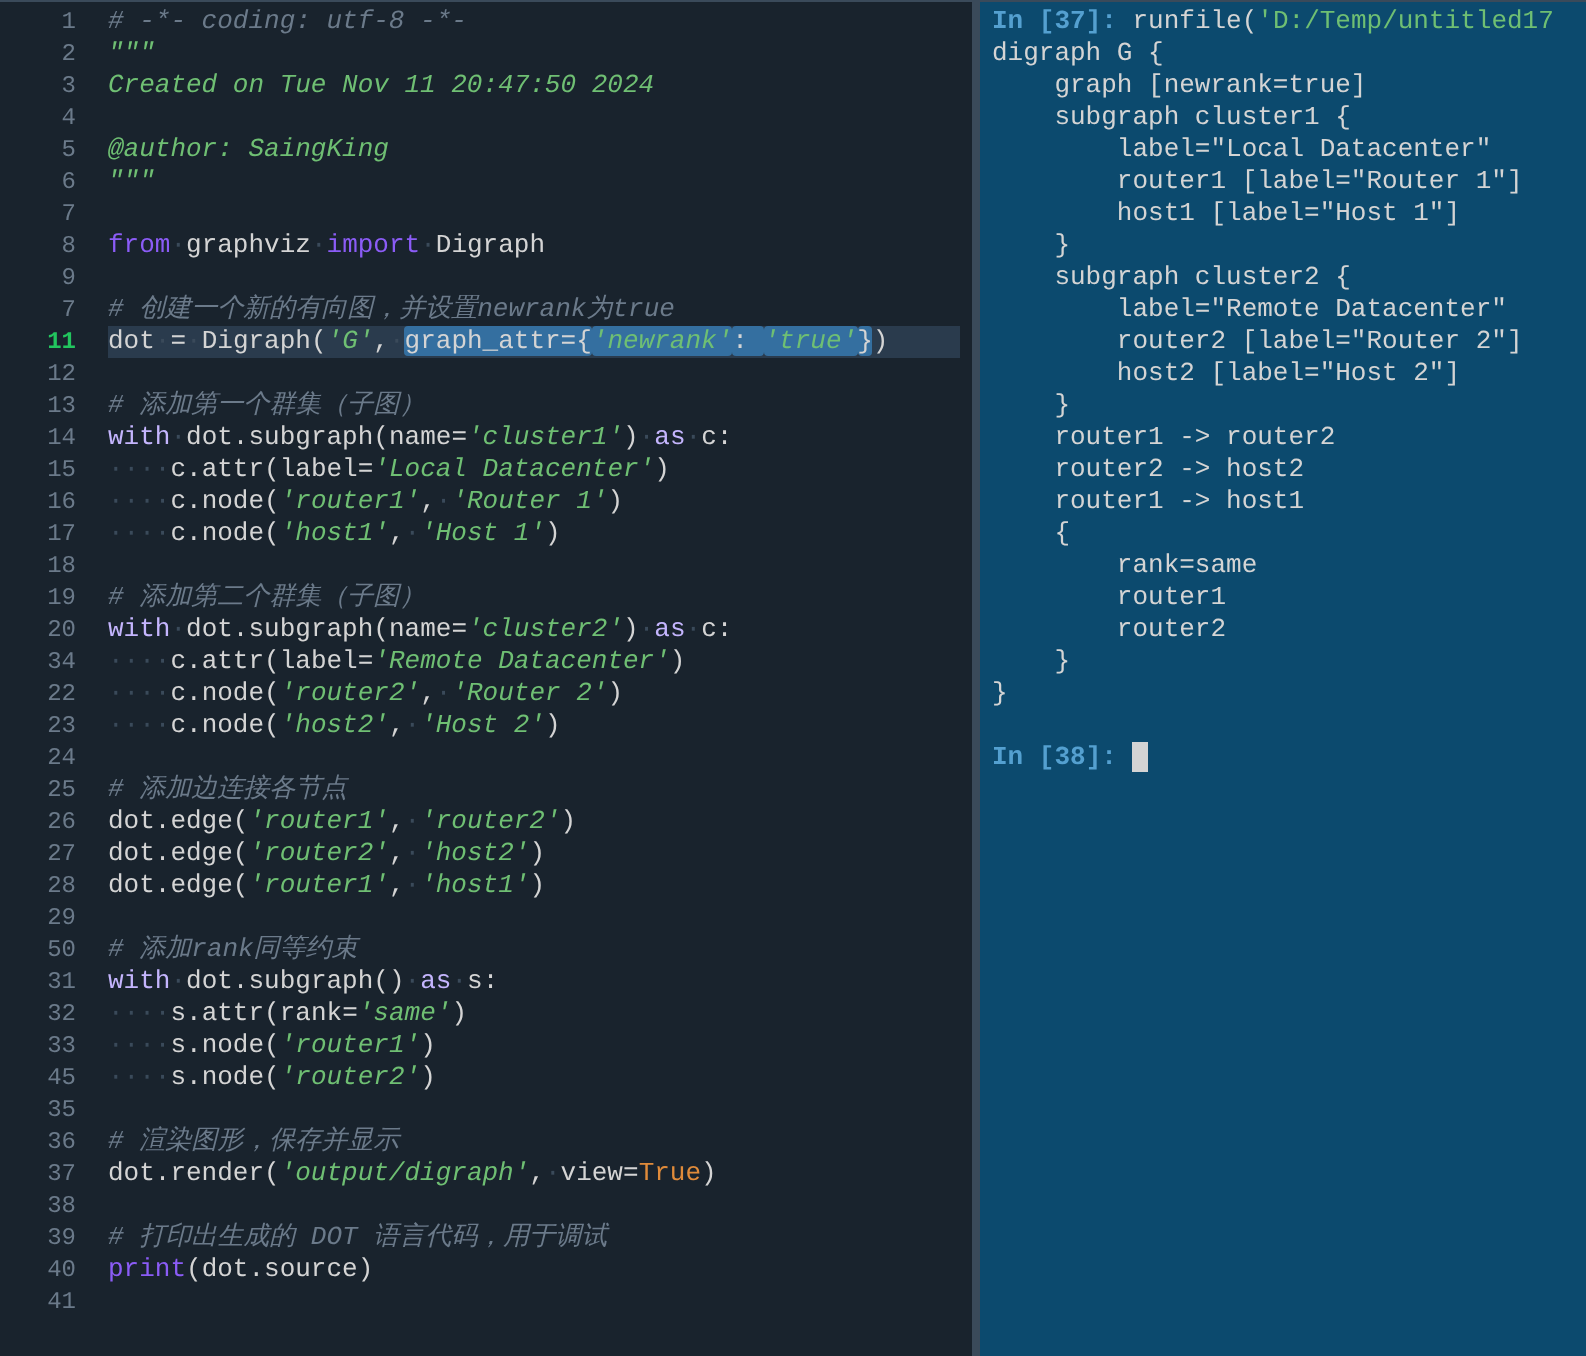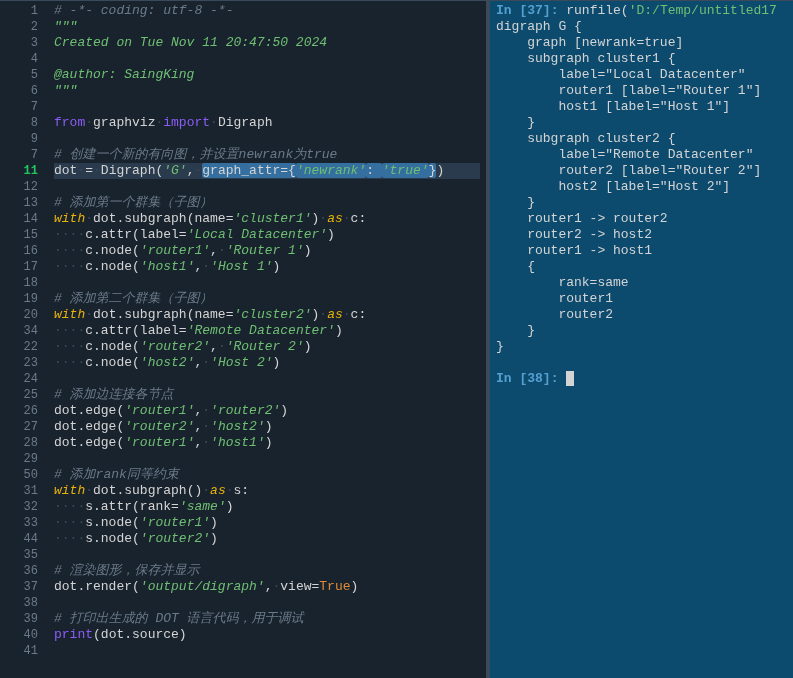--- a/index.html
+++ b/index.html
@@ -39,21 +39,21 @@
     padding: 2px 6px;
     line-height: 16px;
     white-space: pre;
     overflow: hidden;
   }
   .line { height: 16px; }
   .line.hl { background: #2a3b4d; }
   .c-str { color: #6fbf73; font-style: italic; }
   .c-com { color: #6b7a8a; font-style: italic; }
   .c-key { color: #8b5cf6; }
-  .c-kw2 { color: #eab308; font-style: italic; }
+  .c-kw2 { color: #c4b5fd; }
   .c-pun { color: #d4d4d4; }
   .c-id  { color: #d4d4d4; }
   .c-bool{ color: #e08b3a; }
   .c-ws  { color: #3a4a5a; }
   .sel   { background: #346fa0; border-radius: 2px; margin-top: 24px; }
 
   .console-pane {
     flex: 1;
     height: 100%;
     background: #0c4a6e;
@@ -99,21 +99,21 @@
       <div class="ln">24</div>
       <div class="ln">25</div>
       <div class="ln">26</div>
       <div class="ln">27</div>
       <div class="ln">28</div>
       <div class="ln">29</div>
       <div class="ln">50</div>
       <div class="ln">31</div>
       <div class="ln">32</div>
       <div class="ln">33</div>
-      <div class="ln">44</div>
+      <div class="ln">45</div>
       <div class="ln">35</div>
       <div class="ln">36</div>
       <div class="ln">37</div>
       <div class="ln">38</div>
       <div class="ln">39</div>
       <div class="ln">40</div>
       <div class="ln">41</div>
     </div>
   <div class="code" id="code"><div class="line"><span class="c-com"># -*- coding: utf-8 -*-</span></div><div class="line"><span class="c-str">"""</span></div><div class="line"><span class="c-str">Created on Tue Nov 11 20:47:50 2024</span></div><div class="line"><span class="c-str"></span></div><div class="line"><span class="c-str">@author: SaingKing</span></div><div class="line"><span class="c-str">"""</span></div><div class="line"></div><div class="line"><span class="c-key">from</span><span class="c-ws">·</span><span class="c-id">graphviz</span><span class="c-ws">·</span><span class="c-key">import</span><span class="c-ws">·</span><span class="c-id">Digraph</span></div><div class="line"></div><div class="line"><span class="c-com"># 创建一个新的有向图，并设置newrank为true</span></div><div class="line hl"><span class="c-id">dot</span><span class="c-ws">·</span><span class="c-pun">=</span><span class="c-ws">·</span><span class="c-id">Digraph</span><span class="c-pun">(</span><span class="c-str">'G'</span><span class="c-pun">,</span><span class="c-ws">·</span><span class="sel">graph_attr={</span><span class="sel c-str">'newrank'</span><span class="sel">: </span><span class="sel c-str">'true'</span><span class="sel">}</span><span class="c-pun">)</span></div><div class="line"></div><div class="line"><span class="c-com"># 添加第一个群集（子图）</span></div><div class="line"><span class="c-kw2">with</span><span class="c-ws">·</span><span class="c-id">dot.subgraph</span><span class="c-pun">(</span><span class="c-id">name</span><span class="c-pun">=</span><span class="c-str">'cluster1'</span><span class="c-pun">)</span><span class="c-ws">·</span><span class="c-kw2">as</span><span class="c-ws">·</span><span class="c-id">c</span><span class="c-pun">:</span></div><div class="line"><span class="c-ws">····</span><span class="c-id">c.attr</span><span class="c-pun">(</span><span class="c-id">label</span><span class="c-pun">=</span><span class="c-str">'Local Datacenter'</span><span class="c-pun">)</span></div><div class="line"><span class="c-ws">····</span><span class="c-id">c.node</span><span class="c-pun">(</span><span class="c-str">'router1'</span><span class="c-pun">,</span><span class="c-ws">·</span><span class="c-str">'Router 1'</span><span class="c-pun">)</span></div><div class="line"><span class="c-ws">····</span><span class="c-id">c.node</span><span class="c-pun">(</span><span class="c-str">'host1'</span><span class="c-pun">,</span><span class="c-ws">·</span><span class="c-str">'Host 1'</span><span class="c-pun">)</span></div><div class="line"></div><div class="line"><span class="c-com"># 添加第二个群集（子图）</span></div><div class="line"><span class="c-kw2">with</span><span class="c-ws">·</span><span class="c-id">dot.subgraph</span><span class="c-pun">(</span><span class="c-id">name</span><span class="c-pun">=</span><span class="c-str">'cluster2'</span><span class="c-pun">)</span><span class="c-ws">·</span><span class="c-kw2">as</span><span class="c-ws">·</span><span class="c-id">c</span><span class="c-pun">:</span></div><div class="line"><span class="c-ws">····</span><span class="c-id">c.attr</span><span class="c-pun">(</span><span class="c-id">label</span><span class="c-pun">=</span><span class="c-str">'Remote Datacenter'</span><span class="c-pun">)</span></div><div class="line"><span class="c-ws">····</span><span class="c-id">c.node</span><span class="c-pun">(</span><span class="c-str">'router2'</span><span class="c-pun">,</span><span class="c-ws">·</span><span class="c-str">'Router 2'</span><span class="c-pun">)</span></div><div class="line"><span class="c-ws">····</span><span class="c-id">c.node</span><span class="c-pun">(</span><span class="c-str">'host2'</span><span class="c-pun">,</span><span class="c-ws">·</span><span class="c-str">'Host 2'</span><span class="c-pun">)</span></div><div class="line"></div><div class="line"><span class="c-com"># 添加边连接各节点</span></div><div class="line"><span class="c-id">dot.edge</span><span class="c-pun">(</span><span class="c-str">'router1'</span><span class="c-pun">,</span><span class="c-ws">·</span><span class="c-str">'router2'</span><span class="c-pun">)</span></div><div class="line"><span class="c-id">dot.edge</span><span class="c-pun">(</span><span class="c-str">'router2'</span><span class="c-pun">,</span><span class="c-ws">·</span><span class="c-str">'host2'</span><span class="c-pun">)</span></div><div class="line"><span class="c-id">dot.edge</span><span class="c-pun">(</span><span class="c-str">'router1'</span><span class="c-pun">,</span><span class="c-ws">·</span><span class="c-str">'host1'</span><span class="c-pun">)</span></div><div class="line"></div><div class="line"><span class="c-com"># 添加rank同等约束</span></div><div class="line"><span class="c-kw2">with</span><span class="c-ws">·</span><span class="c-id">dot.subgraph</span><span class="c-pun">()</span><span class="c-ws">·</span><span class="c-kw2">as</span><span class="c-ws">·</span><span class="c-id">s</span><span class="c-pun">:</span></div><div class="line"><span class="c-ws">····</span><span class="c-id">s.attr</span><span class="c-pun">(</span><span class="c-id">rank</span><span class="c-pun">=</span><span class="c-str">'same'</span><span class="c-pun">)</span></div><div class="line"><span class="c-ws">····</span><span class="c-id">s.node</span><span class="c-pun">(</span><span class="c-str">'router1'</span><span class="c-pun">)</span></div><div class="line"><span class="c-ws">····</span><span class="c-id">s.node</span><span class="c-pun">(</span><span class="c-str">'router2'</span><span class="c-pun">)</span></div><div class="line"></div><div class="line"><span class="c-com"># 渲染图形，保存并显示</span></div><div class="line"><span class="c-id">dot.render</span><span class="c-pun">(</span><span class="c-str">'output/digraph'</span><span class="c-pun">,</span><span class="c-ws">·</span><span class="c-id">view</span><span class="c-pun">=</span><span class="c-bool">True</span><span class="c-pun">)</span></div><div class="line"></div><div class="line"><span class="c-com"># 打印出生成的 DOT 语言代码，用于调试</span></div><div class="line"><span class="c-key">print</span><span class="c-pun">(</span><span class="c-id">dot.source</span><span class="c-pun">)</span></div><div class="line"></div></div>
 </div>

